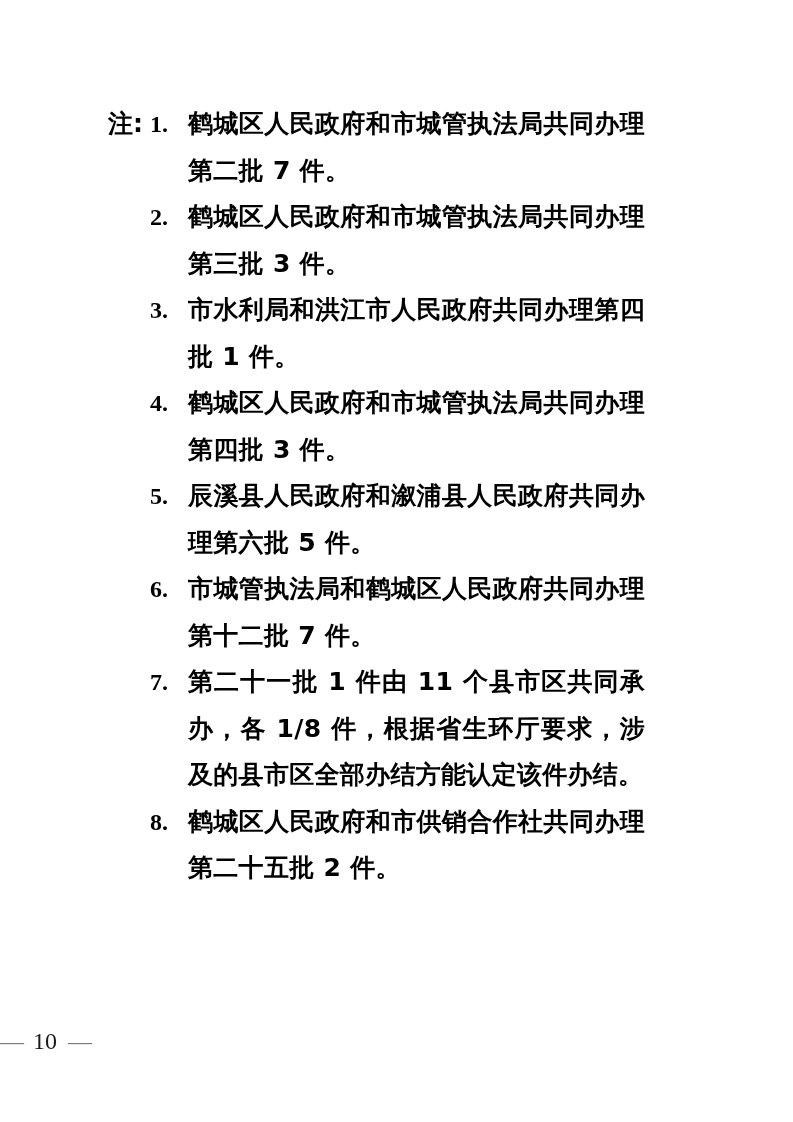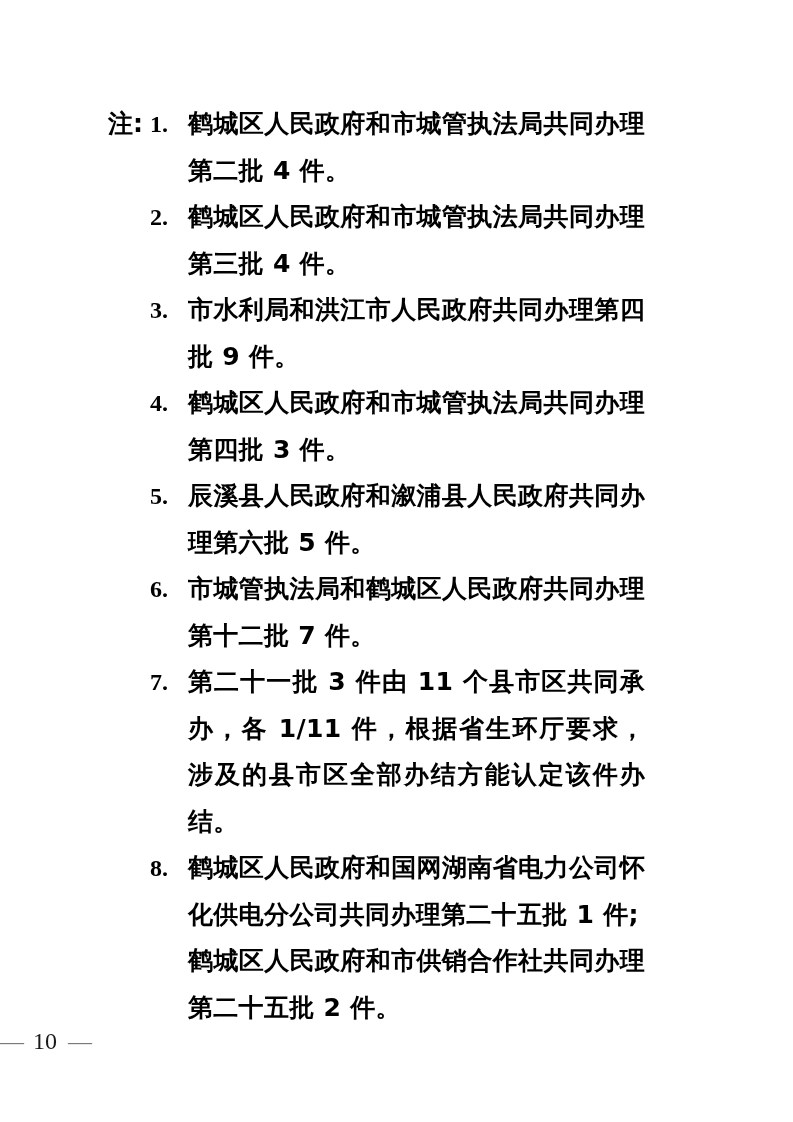--- a/index.html
+++ b/index.html
@@ -79,57 +79,56 @@
 
 <div class="page">
 
   <div class="notes">
     <div class="note-label">注:</div>
 
     <div class="items">
 
       <div class="note-item">
         <span class="note-num">1.</span>
-        <div class="note-text">鹤城区人民政府和市城管执法局共同办理第二批 4 件。</div>
+        <div class="note-text">鹤城区人民政府和市城管执法局共同办理第二批 7 件。</div>
       </div>
 
       <div class="note-item">
         <span class="note-num">2.</span>
-        <div class="note-text">鹤城区人民政府和市城管执法局共同办理第三批 4 件。</div>
+        <div class="note-text">鹤城区人民政府和市城管执法局共同办理第三批 3 件。</div>
       </div>
 
       <div class="note-item">
         <span class="note-num">3.</span>
-        <div class="note-text">市水利局和洪江市人民政府共同办理第四批 9 件。</div>
+        <div class="note-text">市水利局和洪江市人民政府共同办理第四批 1 件。</div>
       </div>
 
       <div class="note-item">
         <span class="note-num">4.</span>
         <div class="note-text">鹤城区人民政府和市城管执法局共同办理第四批 3 件。</div>
       </div>
 
       <div class="note-item">
         <span class="note-num">5.</span>
         <div class="note-text">辰溪县人民政府和溆浦县人民政府共同办理第六批 5 件。</div>
       </div>
 
       <div class="note-item">
         <span class="note-num">6.</span>
         <div class="note-text">市城管执法局和鹤城区人民政府共同办理第十二批 7 件。</div>
       </div>
 
       <div class="note-item">
         <span class="note-num">7.</span>
-        <div class="note-text">第二十一批 3 件由 11 个县市区共同承办，各 1/11 件，根据省生环厅要求，涉及的县市区全部办结方能认定该件办结。</div>
+        <div class="note-text">第二十一批 1 件由 11 个县市区共同承办，各 1/8 件，根据省生环厅要求，涉及的县市区全部办结方能认定该件办结。</div>
       </div>
 
       <div class="note-item">
         <span class="note-num">8.</span>
         <div>
-          <div class="note-text">鹤城区人民政府和国网湖南省电力公司怀化供电分公司共同办理第二十五批 1 件;</div>
           <div class="note-text">鹤城区人民政府和市供销合作社共同办理第二十五批 2 件。</div>
         </div>
       </div>
 
     </div>
   </div>
 
   <div class="footer">
     <span class="dash">—</span><span class="pagenum">10</span><span class="dash">—</span>
   </div>

